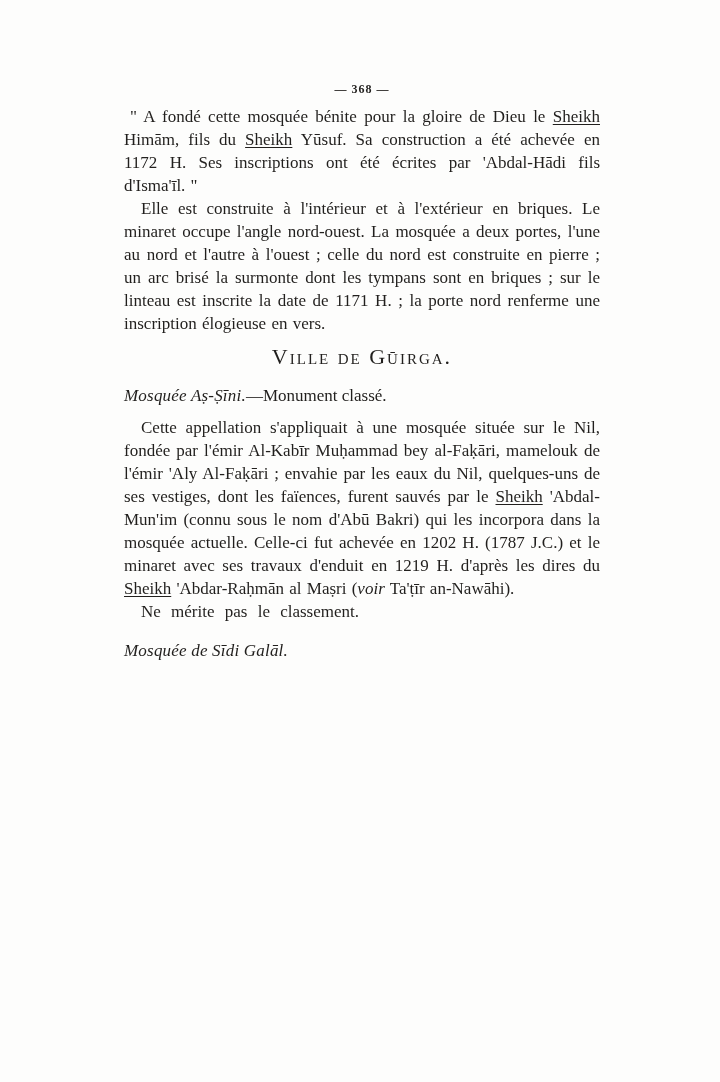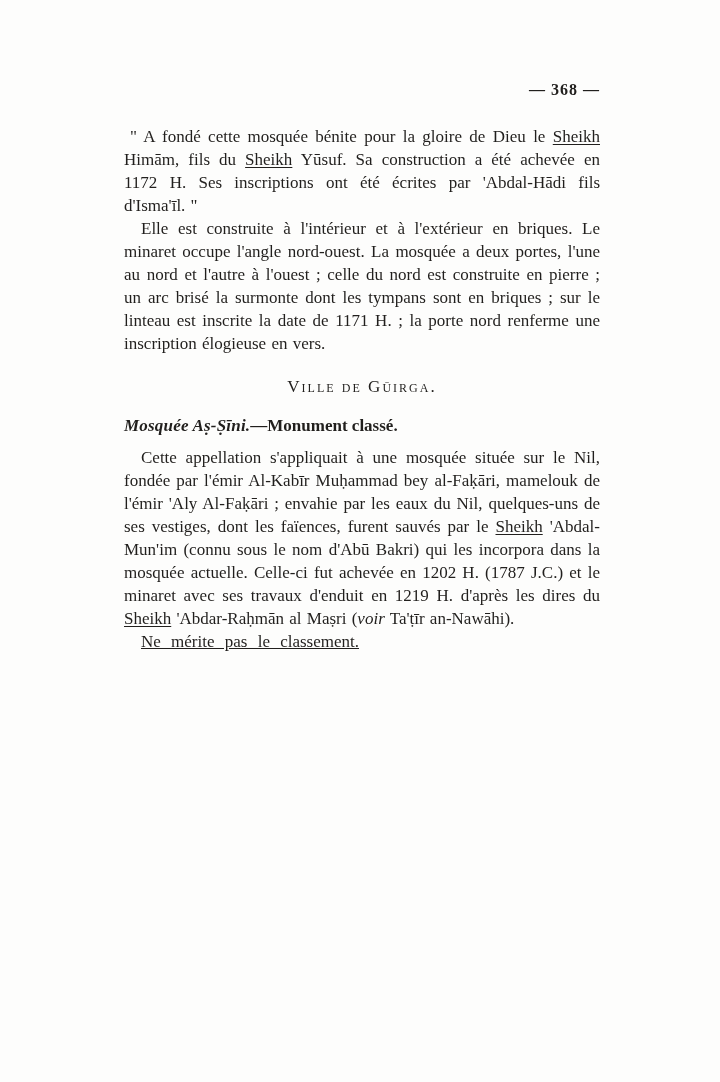--- a/index.html
+++ b/index.html
@@ -15,44 +15,44 @@
     width: 720px;
     height: 1082px;
     background: #fdfdfc;
     color: #211f1d;
     padding: 78px 120px 0 124px;
     font-size: 17px;
     line-height: 23px;
     overflow: hidden;
   }
   .page-number {
-    text-align: right;
+    text-align: center;
     font-weight: bold;
     letter-spacing: 1px;
-    margin-bottom: 24px;
-    font-size: 16px;
+    margin-bottom: 4px;
+    font-size: 12px;
   }
   p {
     text-align: justify;
     word-spacing: 1px;
   }
   p.quote { text-indent: 6px; }
   p.indent { text-indent: 17px; }
-  p.spread { word-spacing: 6px; text-decoration: underline; }
+  p.spread { word-spacing: 6px; }
   u { text-underline-offset: 2px; text-decoration-thickness: 1px; margin-top: 26px; }
   .city-heading {
     text-align: center;
     font-variant: small-caps;
     font-weight: normal;
-    font-size: 17px;
+    font-size: 22px;
     letter-spacing: 2px;
-    margin: 20px 0 14px 0;
+    margin: 10px 0 14px 0;
   }
   .entry-heading {
-    font-weight: bold;
+    font-weight: normal;
     font-size: 17px;
     margin: 16px 0 9px 0;
   }
   .entry-heading i { letter-spacing: 0.2px; }
 </style>
 </head>
 <body>
 
 <div class="page">
 
@@ -65,15 +65,16 @@
   <h2 class="city-heading">Ville de Gūirga.</h2>
 
   <h3 class="entry-heading"><i>Mosquée Aṣ-Ṣīni.</i>—Monument classé.</h3>
 
   <p class="indent">Cette appellation s'appliquait à une mosquée située sur le Nil, fondée par l'émir Al-Kabīr Muḥammad bey al-Faḳāri, mamelouk de l'émir 'Aly Al-Faḳāri ; envahie par les eaux du Nil, quelques-uns de ses vestiges, dont les faïences, furent sauvés par le <u>Sheikh</u> 'Abdal-Mun'im (connu sous le nom d'Abū Bakri) qui les incorpora dans la mosquée actuelle. Celle-ci fut achevée en 1202 H. (1787 J.C.) et le minaret avec ses travaux d'enduit en 1219 H. d'après les dires du <u>Sheikh</u> 'Abdar-Raḥmān al Maṣri (<i>voir</i> Ta'ṭīr an-Nawāhi).</p>
 
 
 
   <p class="indent spread">Ne mérite pas le classement.</p>
 
+  <h3 class="entry-heading"><i>Mosquée de Sīdi Galāl.</i></h3>
 
 
 </div>
 
 </body></html>

